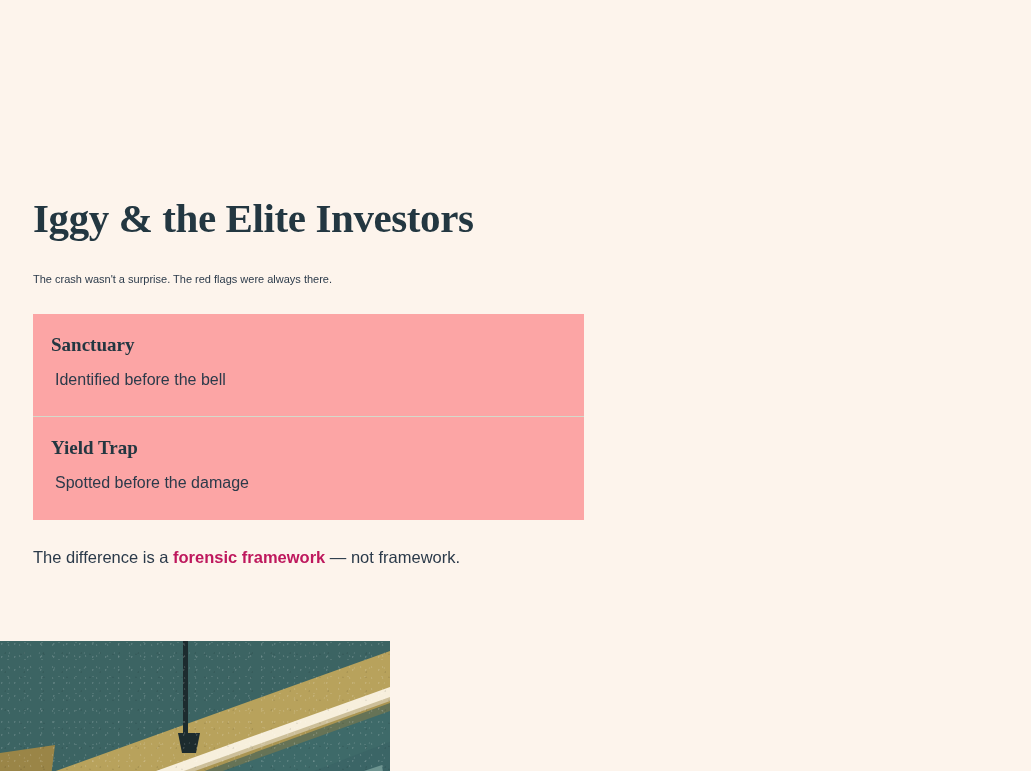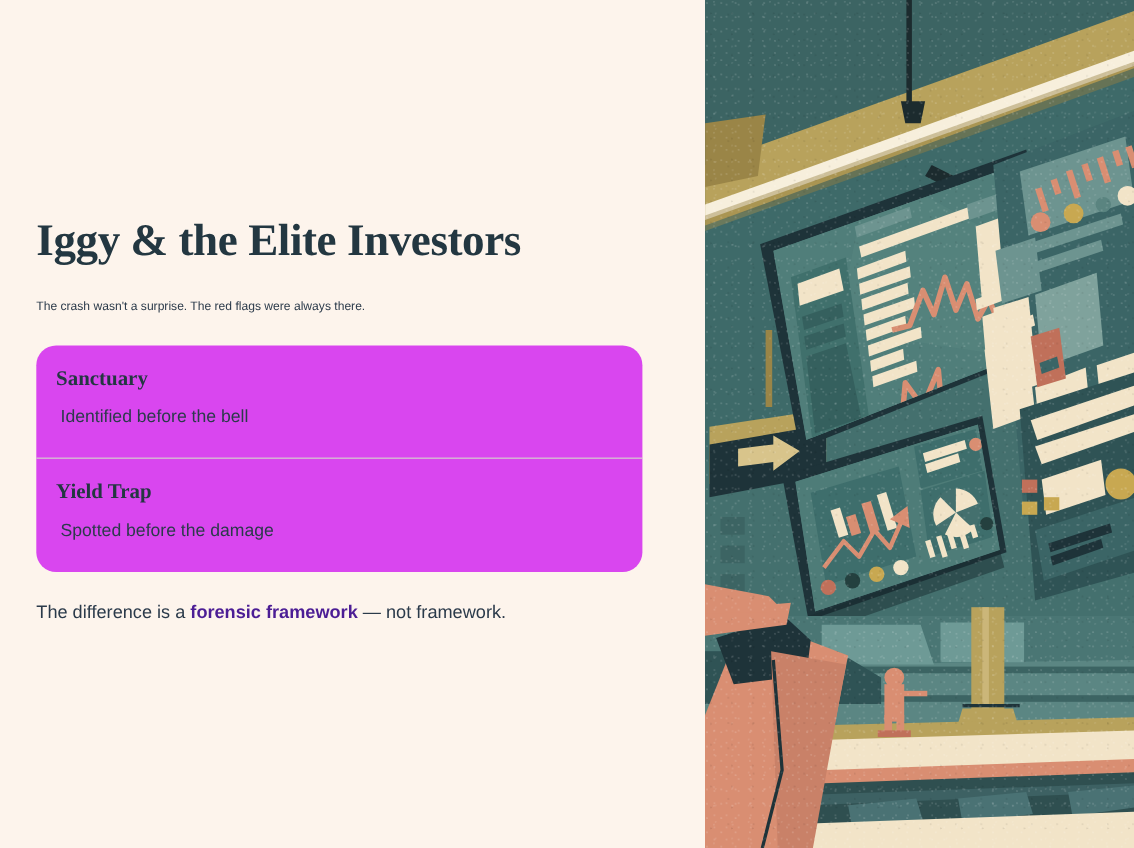--- a/index.html
+++ b/index.html
@@ -12,20 +12,21 @@
     height: 771px;
     overflow: hidden;
     font-family: "Liberation Sans", sans-serif;
   }
   .page {
     position: relative;
     width: 1031px;
     height: 751px;
     display: flex;
     background: #FDF4EC;
+    flex-direction: column;
   }
 
   
   .text-pane {
     position: relative;
     width: 641px;
     height: 771px;
     background: #FDF4EC;
     box-sizing: border-box;
     padding: 0 33px;
@@ -51,22 +52,22 @@
     font-family: "Liberation Sans", sans-serif;
     font-size: 11px;
     line-height: 1.45;
     color: #2B3A4A;
     margin: 0 0 26px 0;
   }
 
   
   .card {
     width: 551px;
-    background: #d946ef;
-    border-radius: 18px;
+    background: #fca5a5;
+    border-radius: 0;
     overflow: hidden;
     box-sizing: border-box;
   }
   .card-row {
     padding: 20px 18px 22px 18px;
     position: relative;
   }
   .card-row + .card-row {
     border-top: 1px solid #D5DACB;
   }
@@ -86,21 +87,21 @@
     margin: 4px;
   }
 
   .closing {
     margin-top: 26px;
     font-family: "Liberation Sans", sans-serif;
     font-size: 16.5px;
     line-height: 1.45;
     color: #2B3A4A;
   }
-  .closing b { font-weight: bold; color: #4c1d95; }
+  .closing b { font-weight: bold; color: #be185d; }
 
   
   .art-pane {
     position: relative;
     width: 390px;
     height: 771px;
     flex: 0 0 390px;
     overflow: hidden;
     background: #44706E;
   }

